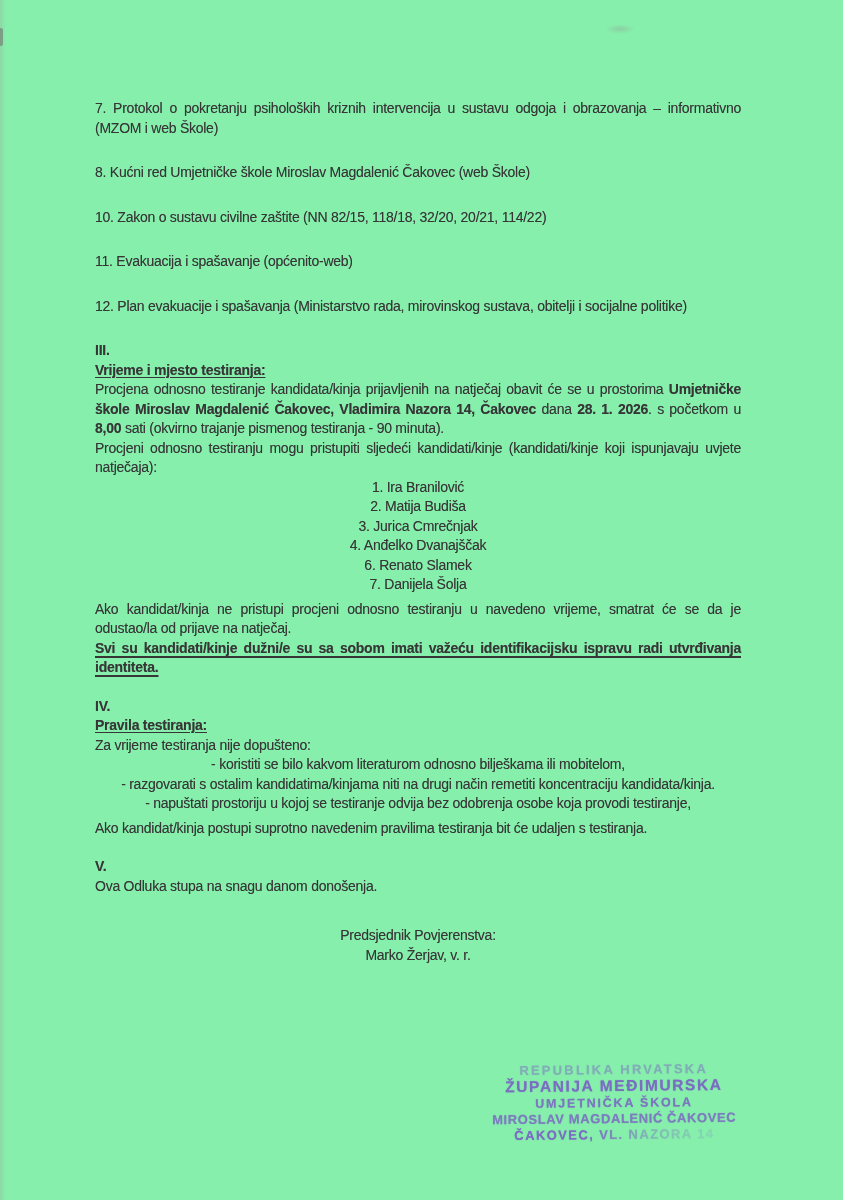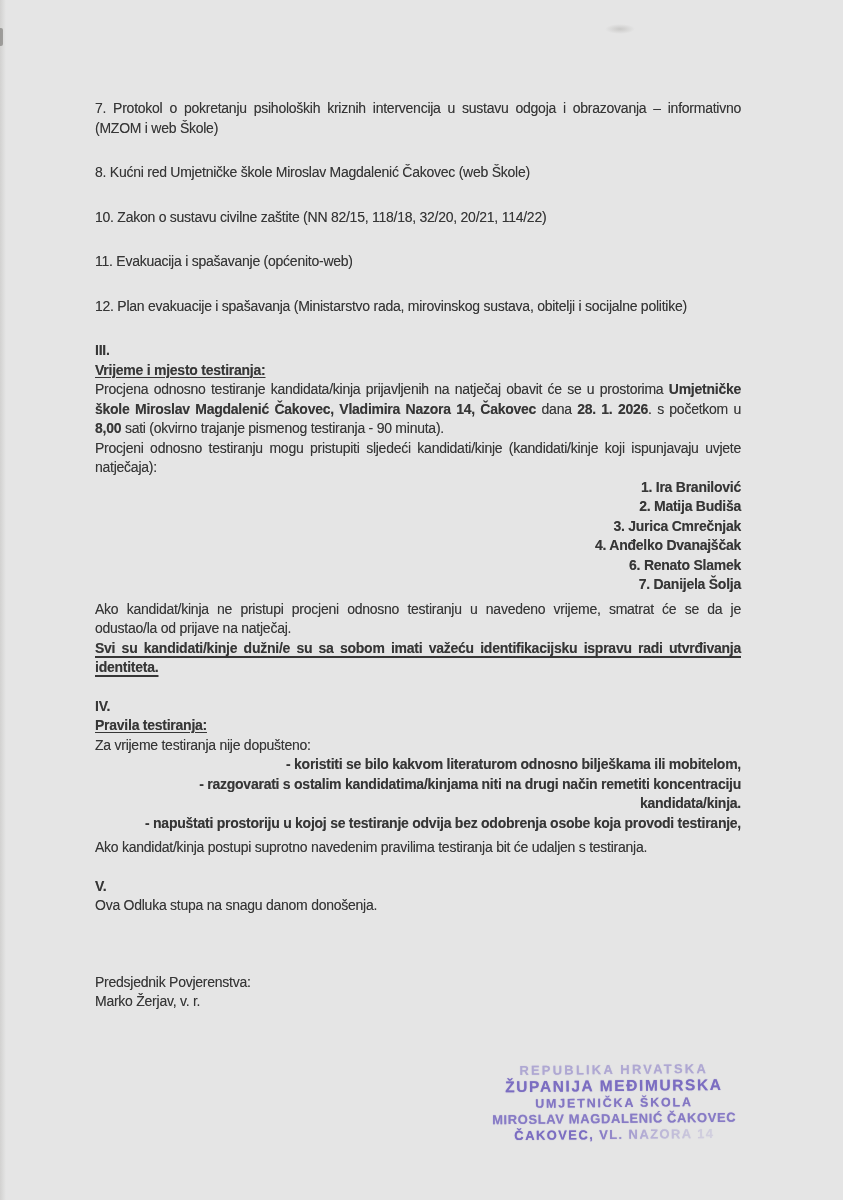--- a/index.html
+++ b/index.html
@@ -4,21 +4,21 @@
 <style>
   html, body {
     margin: 0;
     padding: 0;
     background: #fbfaf8;
   }
   .page {
     position: relative;
     width: 843px;
     height: 1200px;
-    background: #e5e5e5;
+    background: #86efac;
     overflow: hidden;
     font-family: "Liberation Sans", sans-serif;
     color: #363636;
   }
   
   .edge-shade {
     position: absolute;
     left: 0; top: 0;
     width: 6px; height: 100%;
     background: linear-gradient(90deg, rgba(160,158,154,0.28), rgba(160,158,154,0));
@@ -58,30 +58,30 @@
     font-weight: bold;
     text-decoration: underline;
     text-decoration-thickness: 1.4px;
     text-underline-offset: 2px;
   }
   .para {
     margin: 0;
     text-align: justify;
   }
   .gap { margin-top: 5px; }
-  .cand, .rule { text-align: right; font-weight: bold; }
+  .cand, .rule { text-align: center; }
   .bold-underline {
     font-weight: bold;
     text-decoration: underline;
     text-decoration-thickness: 1.6px;
     text-underline-offset: 2.5px;
   }
   .signature {
-    margin-top: 57px;
-    text-align: left;
+    margin-top: 30px;
+    text-align: center;
     position: relative;
     z-index: 2;
   }
   
   .stamp {
     position: absolute;
     left: 483px;
     top: 1062px;
     width: 262px;
     text-align: center;

